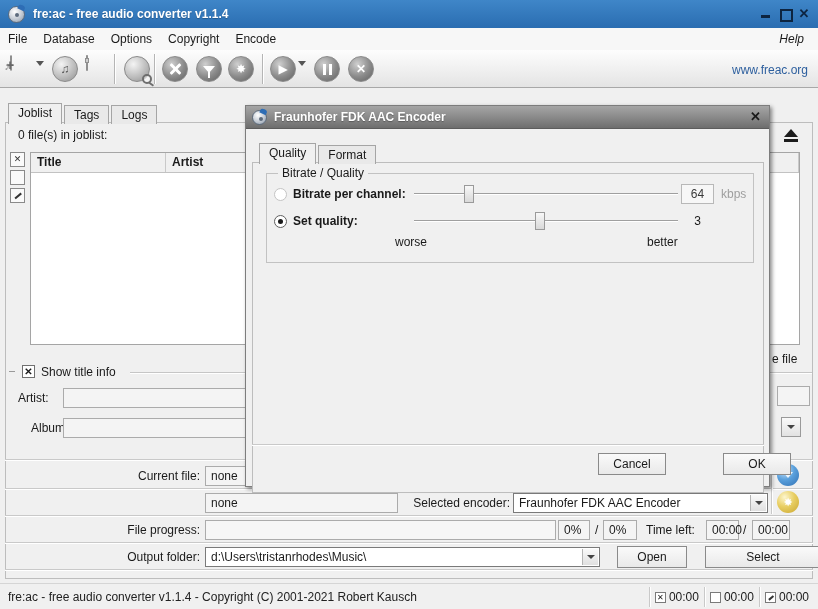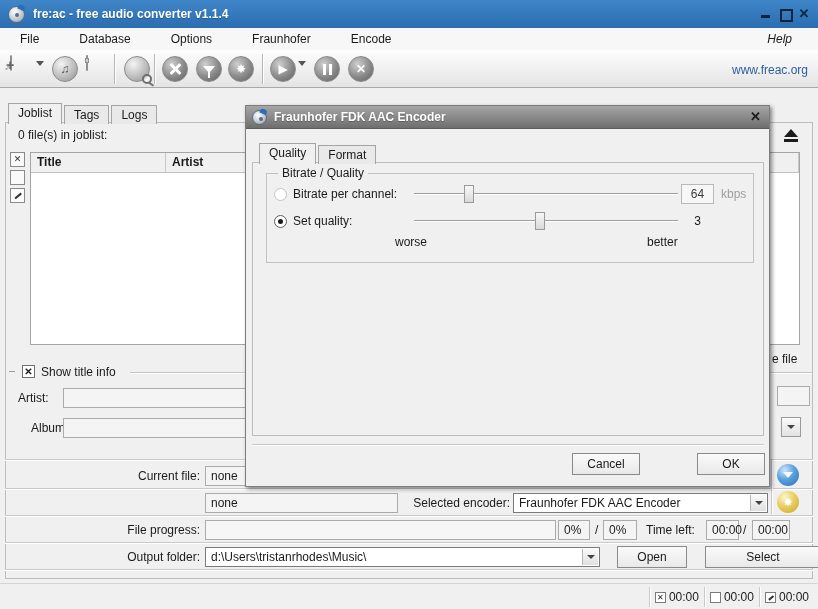--- a/index.html
+++ b/index.html
@@ -13,21 +13,21 @@
   .titlebar .app-icon { margin-left:8px; }
   .titlebar .title { color:#fff; font-weight:bold; font-size:12px; margin-left:8px; text-shadow:0 1px 1px rgba(0,0,0,.25); }
   .win-controls { position:absolute; right:8px; top:0; height:28px; display:flex; align-items:center; gap:7px; }
   .wc { width:12px; height:12px; position:relative; cursor:default; }
   .wc-min::after { content:""; position:absolute; left:1px; bottom:2px; width:9px; height:3px; background:#0d2440; }
   .wc-max::after { content:""; position:absolute; left:1px; top:1px; width:9px; height:9px; border:2px solid #0d2440; }
   .wc-close { color:#0d2440; font-weight:bold; font-size:13px; line-height:12px; text-align:center; }
 
   
   .menubar { position:absolute; left:0; top:28px; width:818px; height:22px; background:#f7f7f7; display:flex; align-items:center; }
-  .menu-item { padding:0 20px; height:22px; line-height:22px; }
+  .menu-item { padding:0 8px; height:22px; line-height:22px; }
   .menu-help { position:absolute; right:6px;font-style:italic; }
 
   
   .toolbar { position:absolute; left:0; top:50px; width:818px; height:38px;
     background:linear-gradient(#fdfdfd,#e4e4e4); border-bottom:1px solid #a8a8a8; }
   .tb-ico { position:absolute; top:56px; width:26px; height:26px; }
   .disc { width:26px; height:26px; border-radius:50%; background:radial-gradient(circle at 35% 30%, #f4f4f4, #b9b9b9 60%, #8f8f8f); border:1px solid #8a8a8a; display:flex; align-items:center; justify-content:center; color:#555; }
   .disc-dark { background:radial-gradient(circle at 35% 30%, #cfcfcf, #8a8a8a 55%, #5f5f5f); color:#fff; }
   .tb-sep { position:absolute; top:54px; width:1px; height:30px; background:#b5b5b5; box-shadow:1px 0 0 #fff; }
   .dd-arrow { width:0; height:0; border-left:4px solid transparent; border-right:4px solid transparent; border-top:5px solid #555; }
@@ -104,36 +104,36 @@
   .sb-ico { width:11px; height:11px; border:1px solid #7a7a7a; background:#fff; font-size:8px; line-height:9px; text-align:center; position:relative; }
   .sb-ico .diag { left:2px; top:4px; width:6px; }
 
   
   .dialog { position:absolute; left:245px; top:105px; width:525px; height:382px; background:#f0f0f0;
     border:1px solid #7d7d7d; box-shadow:2px 2px 4px rgba(0,0,0,.45); z-index:10; }
   .dlg-titlebar { position:absolute; left:0; top:0; right:0; height:23px; background:linear-gradient(#a6a6a6,#6e6e6e); display:flex; align-items:center; border-bottom:1px solid #5c5c5c; }
   .dlg-title { color:#fff; font-weight:bold; margin-left:7px; text-shadow:0 1px 1px rgba(0,0,0,.3); }
   .dlg-close { position:absolute; right:8px; top:3px; color:#1a1a1a; font-weight:bold; font-size:13px; }
   .dlg-tabs { position:absolute; left:7px; top:37px; display:flex; align-items:flex-end;margin-left:6px; }
-  .dlg-panel { position:absolute; left:6px; top:56px; width:512px; height:274px; border:1px solid #bdbdbd; background:#f0f0f0;padding-left:28px; }
+  .dlg-panel { position:absolute; left:6px; top:56px; width:512px; height:331px; border:1px solid #bdbdbd; background:#f0f0f0;padding-left:28px; }
   .groupbox { position:absolute; left:13px; top:10px; width:488px; height:90px; border:1px solid #c2c2c2; }
   .groupbox .gb-title { position:absolute; left:11px; top:-8px; background:#f0f0f0; padding:0 4px; }
   .radio { width:13px; height:13px; border-radius:50%; border:1px solid #9c9c9c; background:#fff; position:relative; }
   .radio.sel { border-color:#5f5f5f; }
   .radio.sel::after { content:""; position:absolute; left:3px; top:3px; width:5px; height:5px; border-radius:50%; background:#1a1a1a; }
   .radio.dim { border-color:#c4c4c4; }
-  .dlg-row { position:absolute; left:21px; display:flex; align-items:center; }
+  .dlg-row { position:absolute; left:21px; display:flex; align-items:center;font-weight:bold; }
   .slider { position:absolute; width:264px; height:18px; }
   .slider .track { position:absolute; left:0; right:0; top:8px; height:1px; background:#9f9f9f; box-shadow:0 1px 0 #fff; }
   .slider .thumb { position:absolute; top:0; width:10px; height:18px; background:linear-gradient(#f8f8f8,#d9d9d9); border:1px solid #9a9a9a; }
   .val-box { position:absolute; width:33px; height:20px; border:1px solid #b8b8b8; background:#f7f7f7; text-align:center; line-height:18px; color:#3a3a3a; }
   .unit { position:absolute; color:#9e9e9e; }
   .scale { position:absolute; }
   .dlg-sep { position:absolute; left:6px; top:338px; width:512px; height:2px; border-top:1px solid #c9c9c9; border-bottom:1px solid #fff; }
-  .dlg-btn { position:absolute; top:347px; width:68px; height:22px; }
+  .dlg-btn { position:absolute; top:347px; width:68px; height:22px;margin-left:26px; }
 
   .app-cd { width:17px; height:17px; border-radius:50%; background:radial-gradient(circle at 38% 32%, #ffffff, #c2c9d2 55%, #8694a6); border:1px solid #5d6b7c; position:relative; }
   .app-cd::after { content:""; position:absolute; left:6px; top:6px; width:4px; height:4px; border-radius:50%; background:#5d6b7c; }
   .app-cd::before { content:""; position:absolute; right:-1px; top:-2px; width:7px; height:5px; border-radius:50% 50% 0 0; background:#2e6db5; transform:rotate(25deg); }
 </style>
 </head>
 <body>
 
 <div id="app">
 
@@ -144,21 +144,21 @@
       <span class="wc wc-min"></span>
       <span class="wc wc-max"></span>
       <span class="wc wc-close">✕</span>
     </span>
   </div>
 
   <div class="menubar">
     <span class="menu-item">File</span>
     <span class="menu-item">Database</span>
     <span class="menu-item">Options</span>
-    <span class="menu-item">Fraunhofer</span>
+    <span class="menu-item">Copyright</span>
     <span class="menu-item">Encode</span>
     <span class="menu-item menu-help">Help</span>
   </div>
 
   <div class="toolbar"></div>
   <div class="tb-ico" style="left:10px;">
     <span class="doc-icon"><span class="plus">+</span><span class="note">♪</span></span>
   </div>
   <div class="tb-ico" style="left:36px; top:66px; width:10px; height:10px;"><span class="dd-arrow"></span></div>
   <div class="tb-ico" style="left:52px;">
@@ -301,20 +301,21 @@
   <div class="combo" style="position:absolute; left:205px; top:547px; width:395px;">
     <span class="txt">d:\Users\tristanrhodes\Music\</span>
     <span class="btn">
         <span class="tri-down"></span>
       </span>
   </div>
   <div class="push-btn" style="position:absolute; left:617px; top:546px; width:70px;">Open</div>
   <div class="push-btn" style="position:absolute; left:705px; top:546px; width:116px;">Select</div>
 
   <div class="statusbar">
+    <span class="sb-text">fre:ac - free audio converter v1.1.4 - Copyright (C) 2001-2021 Robert Kausch</span>
     <span class="sb-cells">
       <span class="sb-cell">
         <span class="sb-ico">✕</span>
         <span>00:00</span>
       </span>
       <span class="sb-cell">
         <span class="sb-ico"></span>
         <span>00:00</span>
       </span>
       <span class="sb-cell">

